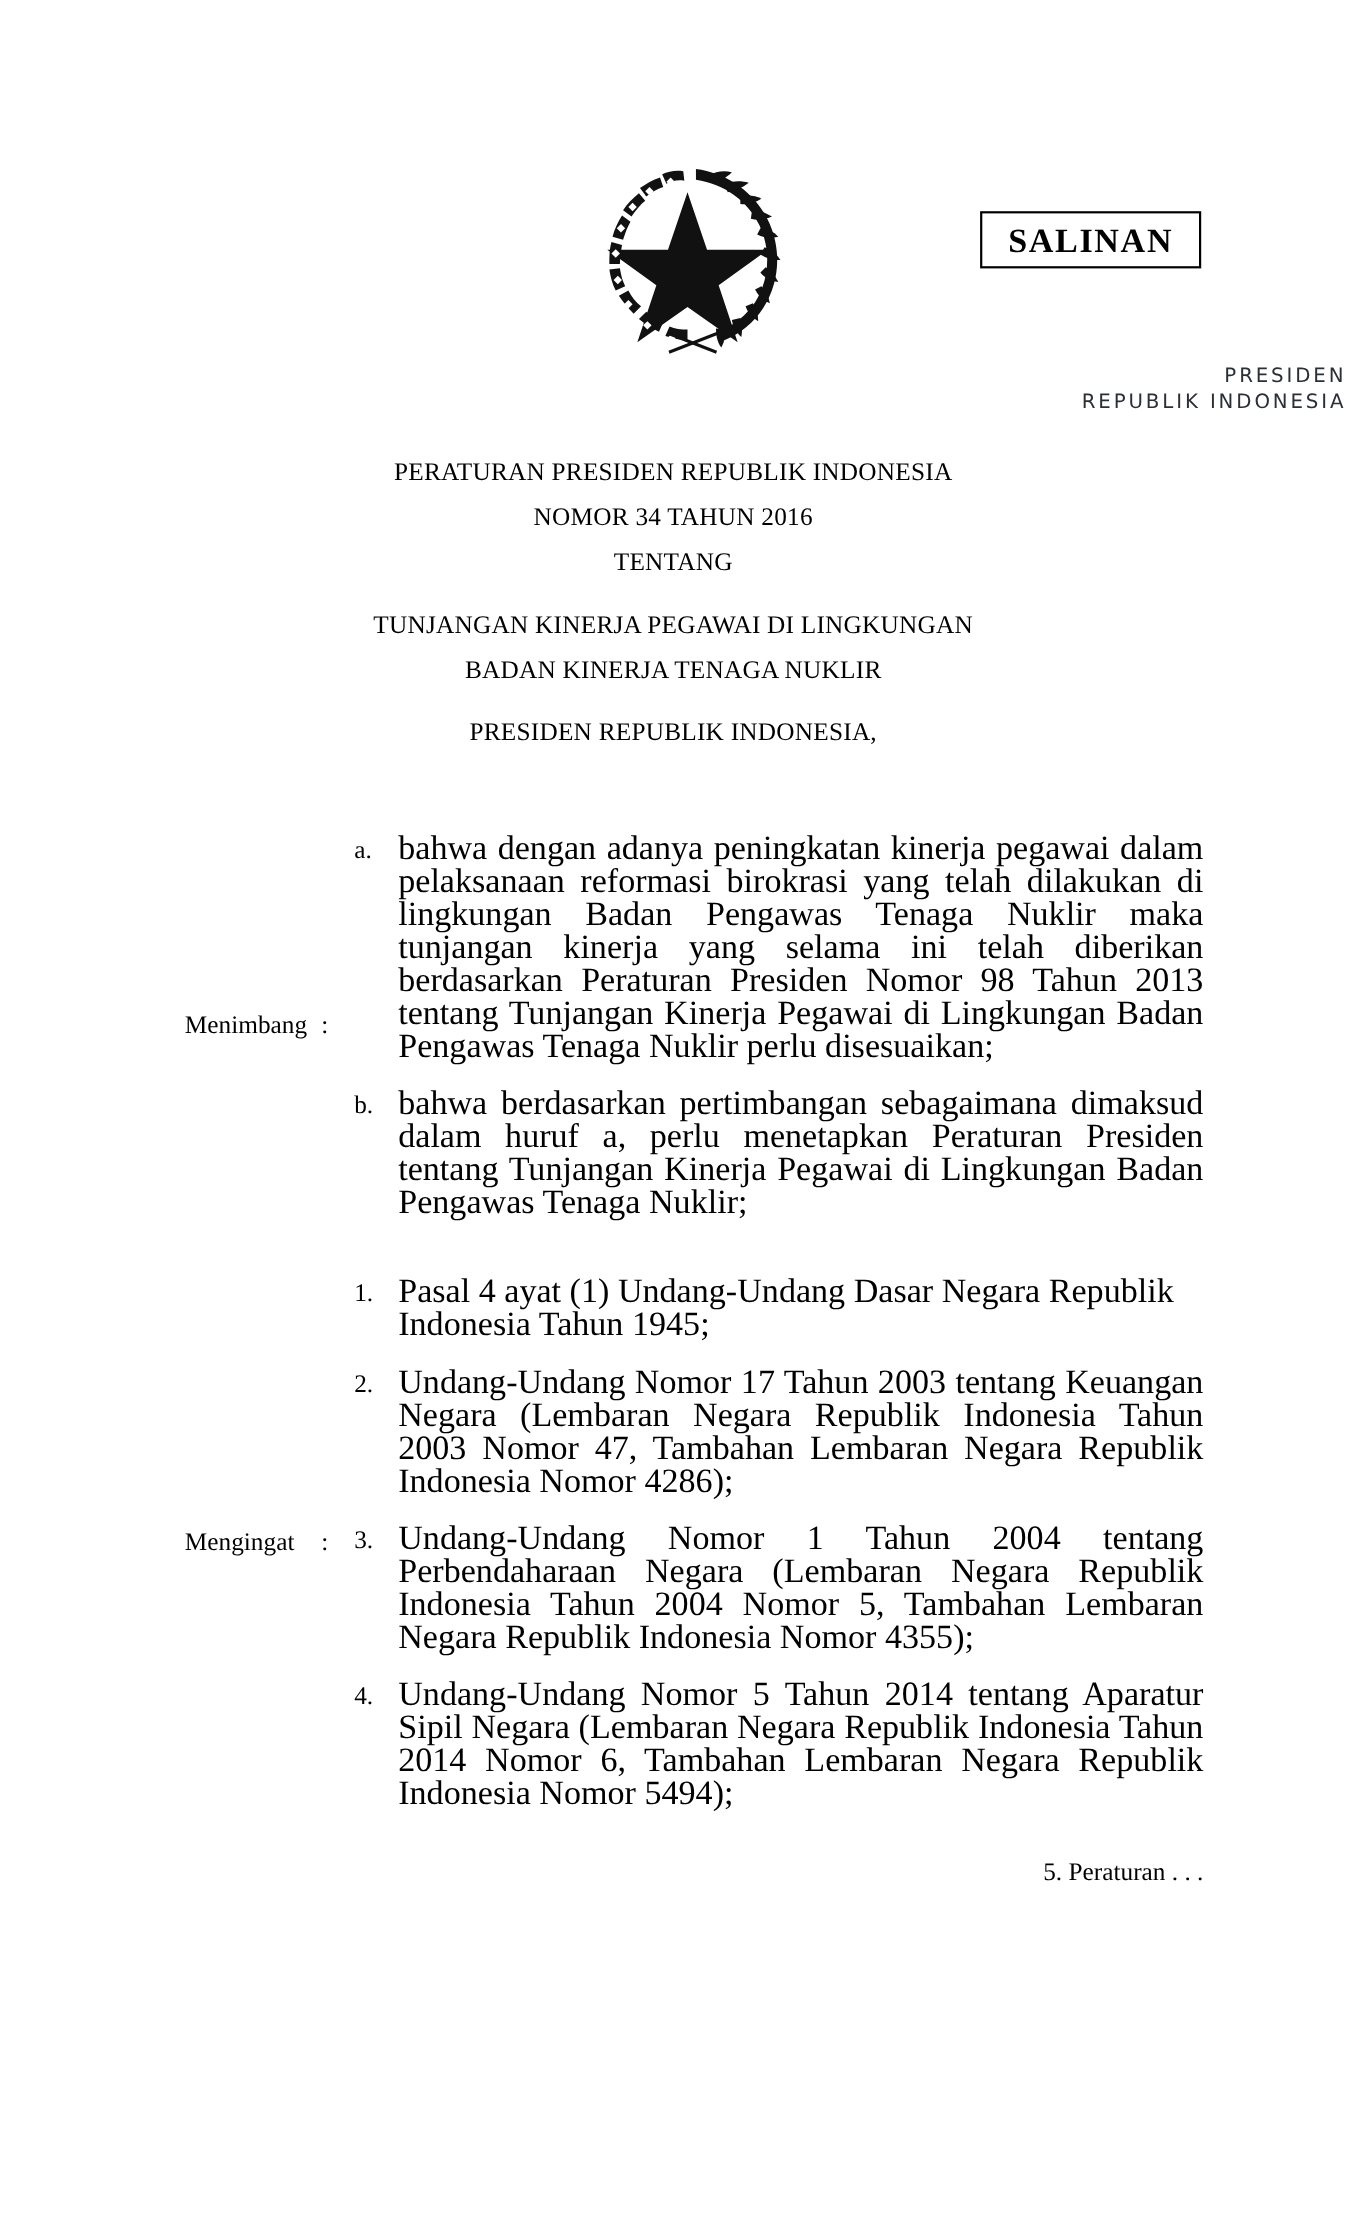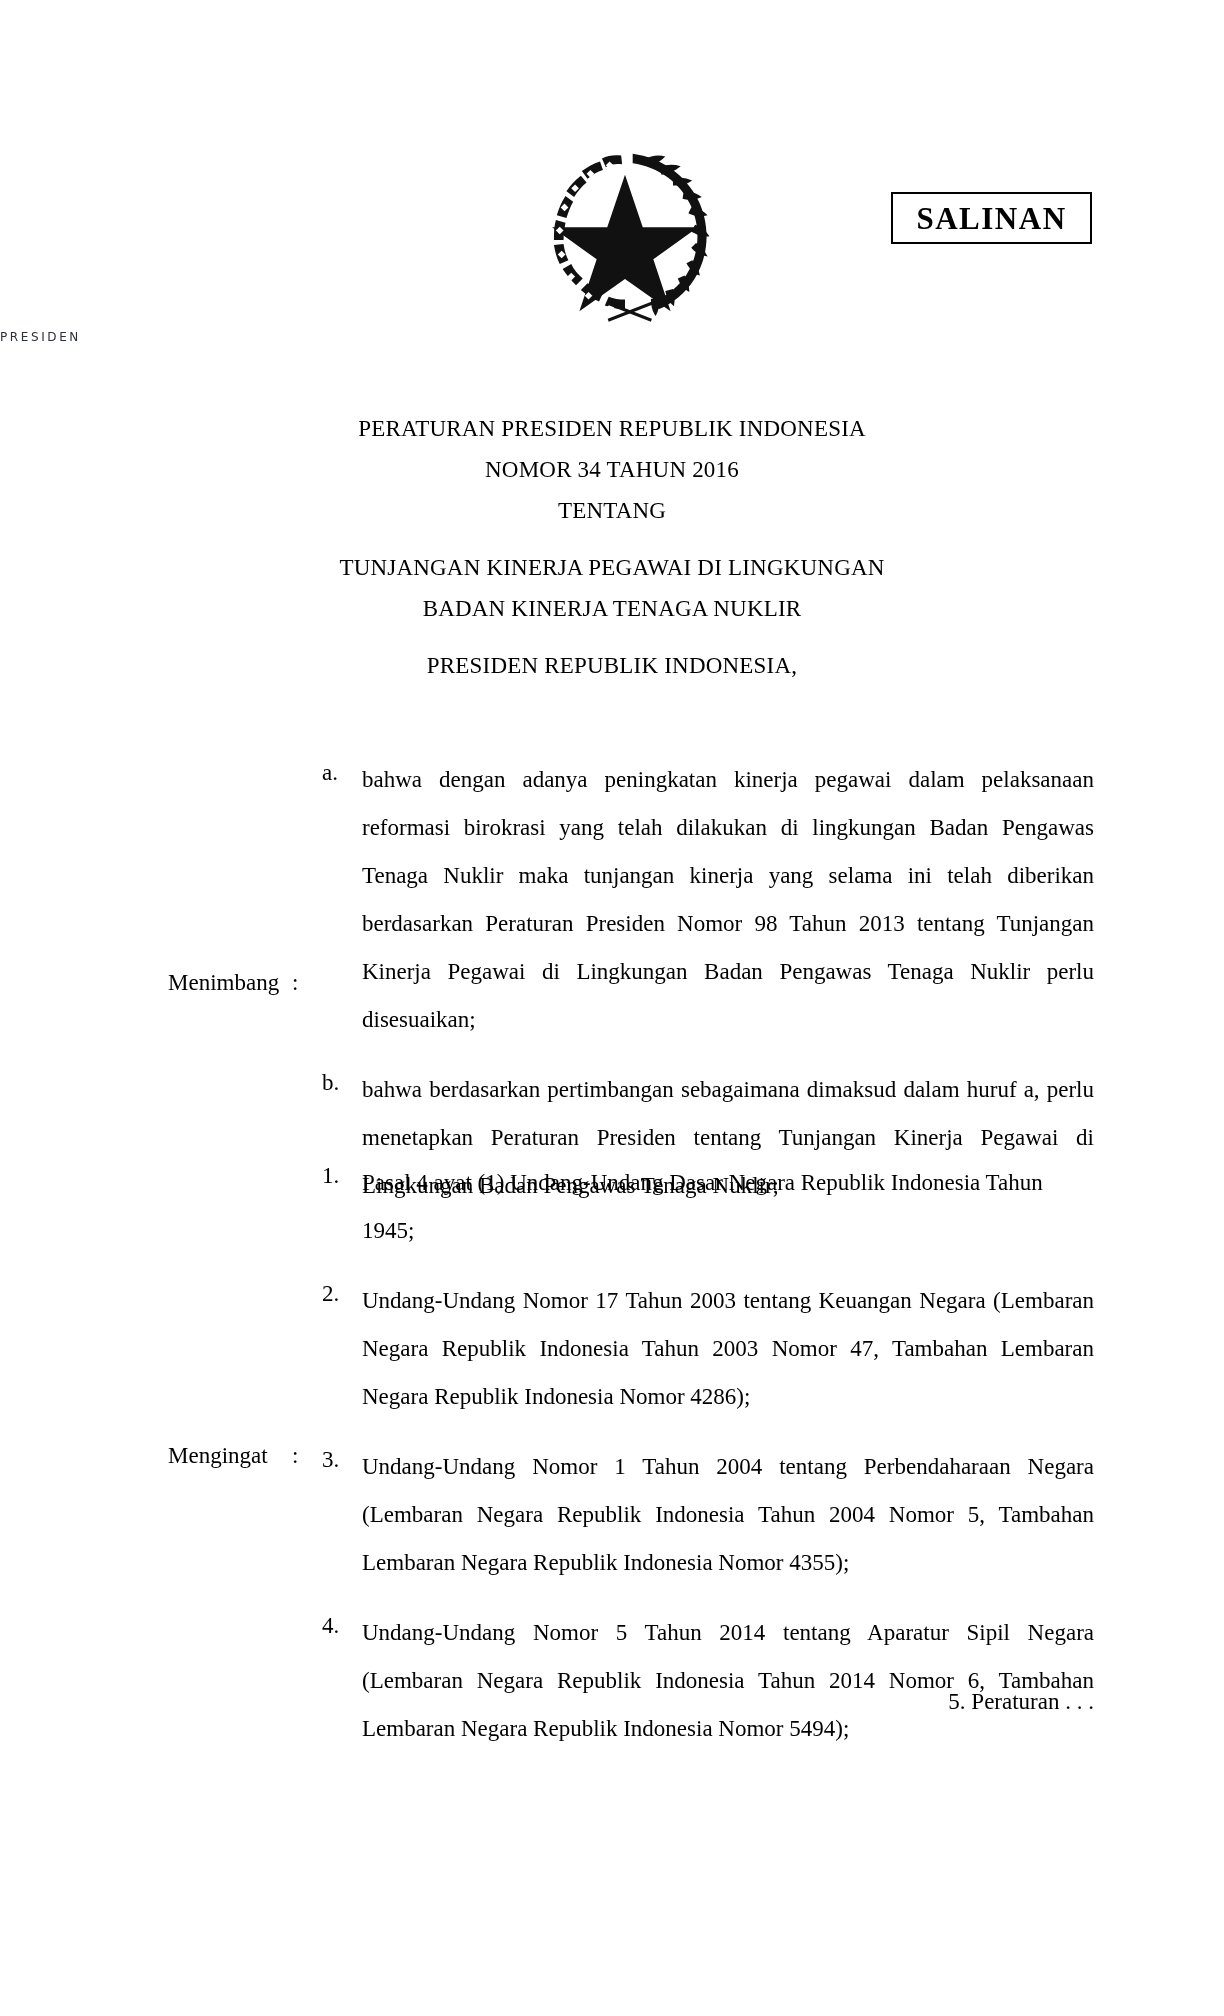--- a/index.html
+++ b/index.html
@@ -50,23 +50,23 @@
     width: 192px;
     height: 185px;
   }
   .emblem-wrap svg { display: block; width: 100%; height: 100%; }
 
   .emblem-caption {
     position: absolute;
     left: 0;
     right: 0;
     top: 330px;
-    text-align: left;
+    text-align: right;
     font-family: "DejaVu Sans", "Liberation Sans", sans-serif;
-    font-size: 12px;
+    font-size: 18px;
     letter-spacing: 2.6px;
     line-height: 1.33;
     color: #2b2f36;
   }
   .emblem-caption .cap-line { display: block; }
 
   
   .title-block {
     position: absolute;
     left: 0;
@@ -117,22 +117,22 @@
   .item + .item { margin-top: 22px; }
   .item-marker {
     width: 40px;
     flex: 0 0 40px;
     font-size: 23px;
     line-height: 34px;
   }
   .item-text {
     flex: 1 1 auto;
     min-width: 0;
-    font-size: 23px;
-    line-height: 48px;
+    font-size: 31px;
+    line-height: 30px;
     text-align: justify;
     text-justify: inter-word;
     hyphens: none;
   }
   .item-text.no-justify { text-align: left; }
 
   #clause-menimbang { top: 756px; }
   #clause-mengingat { top: 1159px; }
 
   
@@ -204,20 +204,21 @@
         </g>
 
         <path d="M82 170 l46 18 -1 3 -46 -18 z"></path>
         <path d="M128 170 l-46 18 1 3 46 -18 z"></path>
       </g>
     </svg>
   </div>
 
   <div class="emblem-caption">
     <span class="cap-line">PRESIDEN</span>
+    <span class="cap-line">REPUBLIK INDONESIA</span>
   </div>
 
   <div class="title-block">
     <span class="title-line">PERATURAN PRESIDEN REPUBLIK INDONESIA</span>
     <span class="title-line">NOMOR 34 TAHUN 2016</span>
     <span class="title-line">TENTANG</span>
     <span class="title-line gap-before">TUNJANGAN KINERJA PEGAWAI DI LINGKUNGAN</span>
     <span class="title-line">BADAN KINERJA TENAGA NUKLIR</span>
     <span class="title-line gap-before">PRESIDEN REPUBLIK INDONESIA,</span>
   </div>

